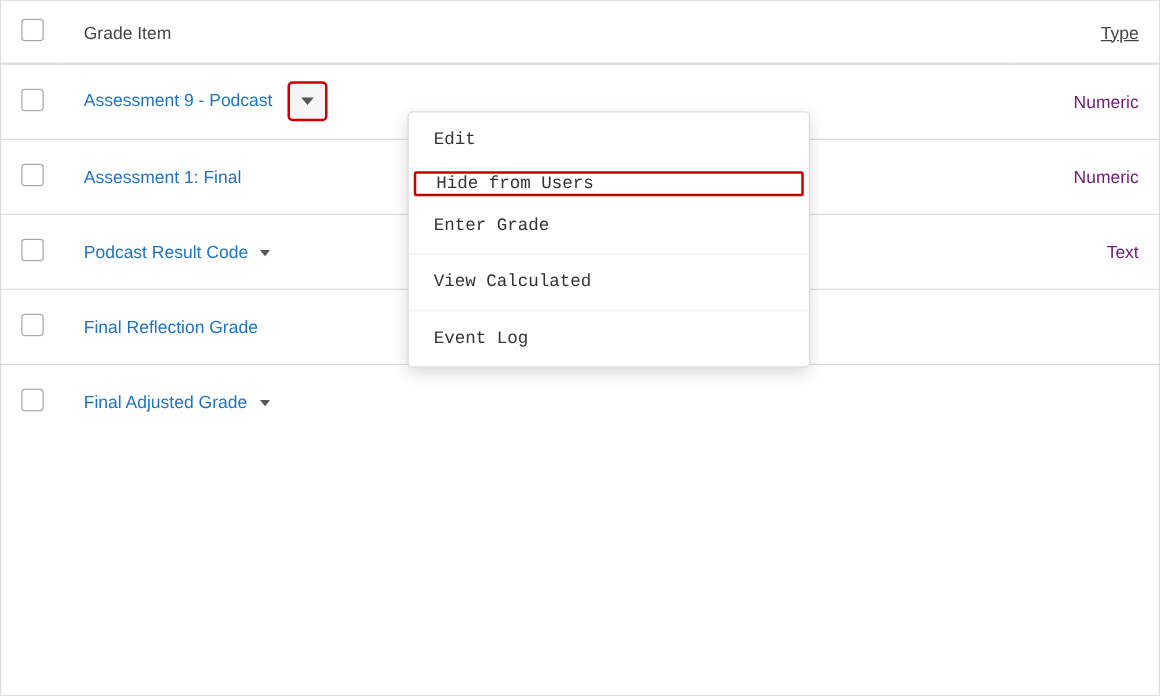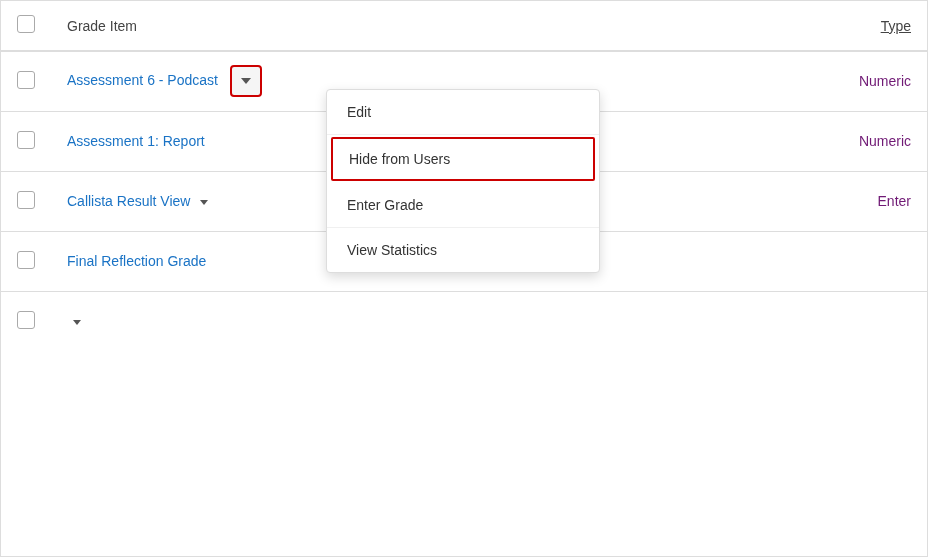--- a/index.html
+++ b/index.html
@@ -115,45 +115,46 @@
       border-top: 5px solid #555;
       margin-left: 6px;
       vertical-align: middle;
     }
 
     
     .dropdown-menu {
       position: absolute;
       top: 88px;
       left: 325px;
-      width: 274px;
+      width: 322px;
       background: #fff;
       border: 1px solid #ddd;
       border-radius: 4px;
       box-shadow: 0 4px 12px rgba(0,0,0,0.15);
       z-index: 100;
+      font-family: Liberation Mono, monospace;
     }
 
     .dropdown-menu-item {
       padding: 14px 20px;
       cursor: pointer;
       color: #333;
       font-size: 14px;
       border-bottom: 1px solid #f0f0f0;
     }
 
     .dropdown-menu-item:last-child {
       border-bottom: none;
     }
 
     .dropdown-menu-item.highlighted {
       border: 2px solid #c00;
       margin: 2px 4px;
       border-radius: 2px;
-      padding: 12px 16px;
+      padding: 0 16px;
     }
 
     .header-row th:first-child {
       width: 50px;
     }
   </style>
 </head>
 <body>
 
 <div class="table-container">
@@ -167,71 +168,73 @@
         <th class="right">Type</th>
       </tr>
     </thead>
     <tbody>
 
       <tr>
         <td class="checkbox-cell">
           <span class="checkbox"></span>
         </td>
         <td class="grade-item-cell">
-          <a href="#">Assessment 6 - Podcast</a>
+          <a href="#">Assessment 9 - Podcast</a>
           <span class="dropdown-btn">
             <span class="chevron-down"></span>
           </span>
         </td>
         <td class="type-cell">Numeric</td>
       </tr>
 
 
       <tr>
         <td class="checkbox-cell">
           <span class="checkbox"></span>
         </td>
         <td class="grade-item-cell">
-          <a href="#">Assessment 1: Report</a>
+          <a href="#">Assessment 1: Final</a>
         </td>
         <td class="type-cell">Numeric</td>
       </tr>
 
       <tr>
         <td class="checkbox-cell">
           <span class="checkbox"></span>
         </td>
         <td class="grade-item-cell">
-          <a href="#">Callista Result View</a>
+          <a href="#">Podcast Result Code</a>
           <span class="chevron-down-small"></span>
         </td>
-        <td class="type-cell">Enter</td>
+        <td class="type-cell">Text</td>
       </tr>
 
       <tr>
         <td class="checkbox-cell">
           <span class="checkbox"></span>
         </td>
         <td class="grade-item-cell">
           <a href="#">Final Reflection Grade</a>
         </td>
         <td class="type-cell"></td>
       </tr>
 
       <tr>
         <td class="checkbox-cell">
           <span class="checkbox"></span>
         </td>
         <td class="grade-item-cell">
+          <a href="#">Final Adjusted Grade</a>
           <span class="chevron-down-small"></span>
         </td>
         <td class="type-cell"></td>
       </tr>
     </tbody>
   </table>
 
   <div class="dropdown-menu">
     <div class="dropdown-menu-item">Edit</div>
     <div class="dropdown-menu-item highlighted">Hide from Users</div>
     <div class="dropdown-menu-item">Enter Grade</div>
-    <div class="dropdown-menu-item">View Statistics</div>
+    <div class="dropdown-menu-item">View Calculated</div>
+    <div class="dropdown-menu-item">Event Log</div>
   </div>
 </div>
 
 </body></html>

